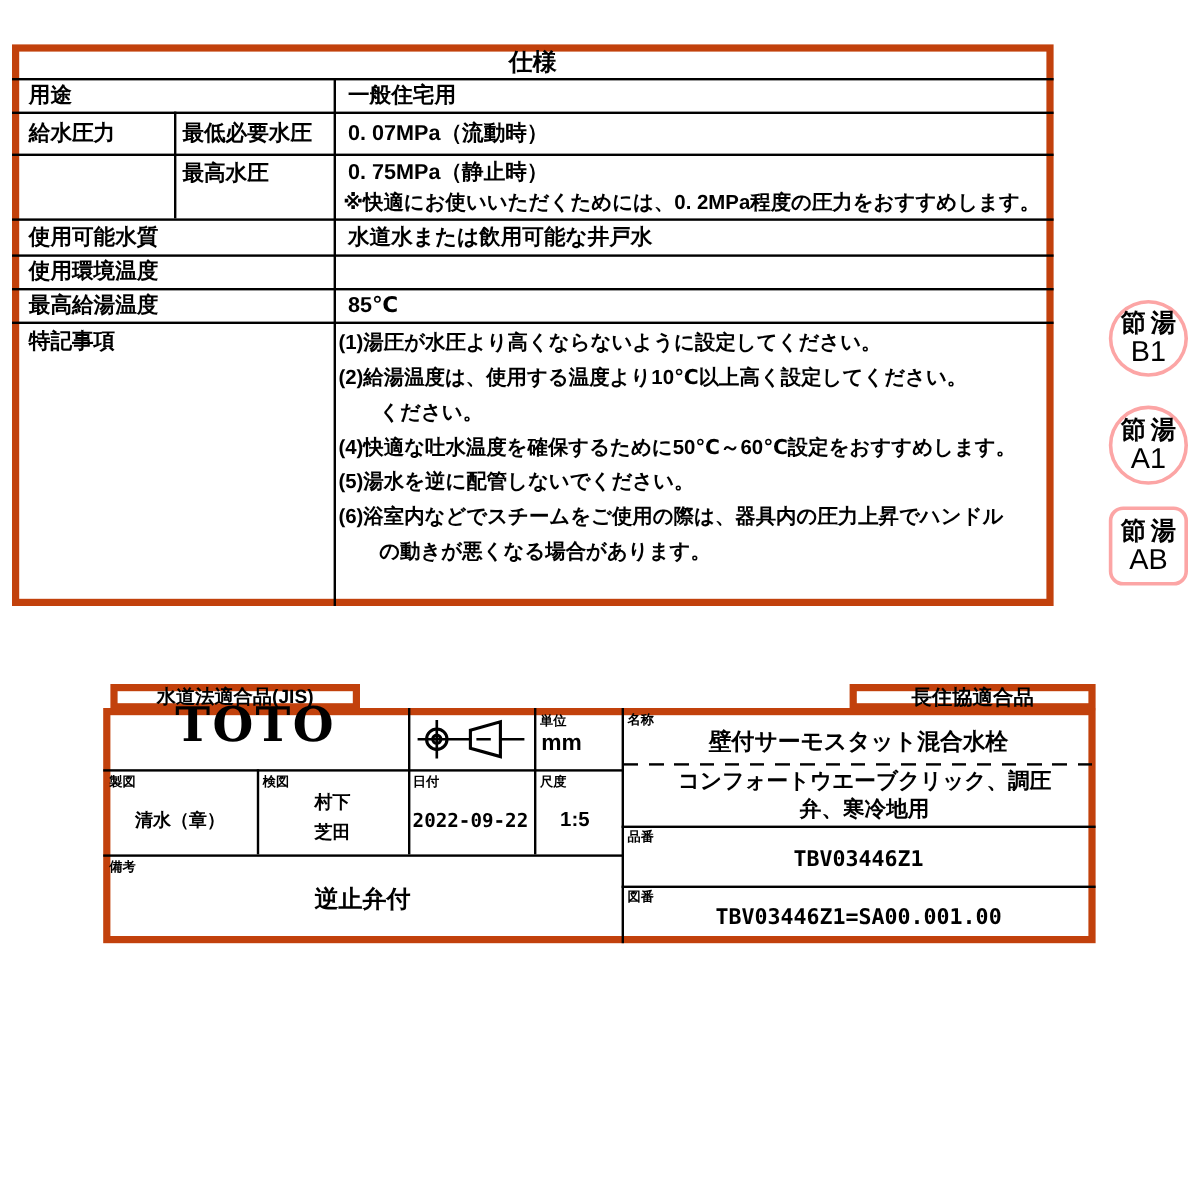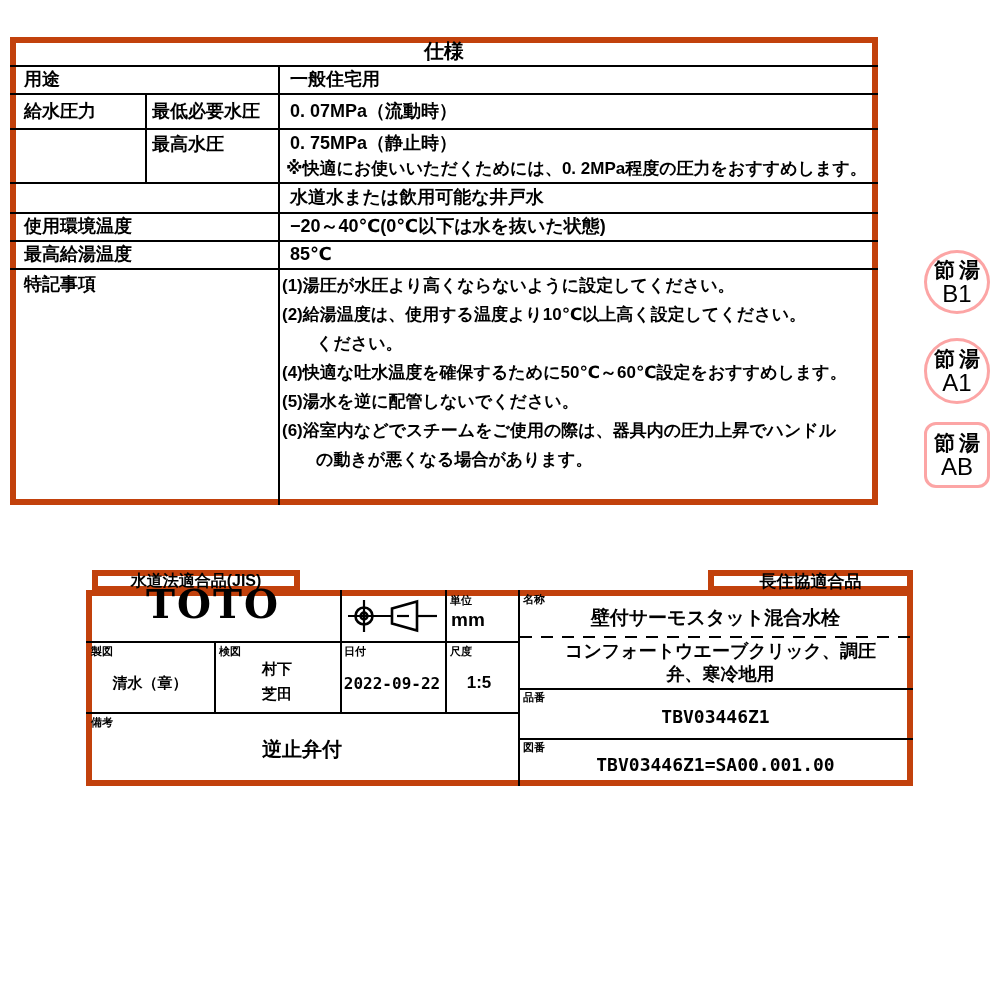--- a/index.html
+++ b/index.html
@@ -53,24 +53,24 @@
   <div class="cell b fs18" style="left:290px;top:66px;width:580px;height:26px;">一般住宅用</div>
 
   <div class="cell b fs18" style="left:24px;top:95px;width:118px;height:31px;">給水圧力</div>
   <div class="cell b fs18" style="left:152px;top:95px;width:124px;height:31px;">最低必要水圧</div>
   <div class="cell b fs18" style="left:290px;top:95px;width:580px;height:31px;">0. 07MPa（流動時）</div>
 
   <div class="cell b fs18" style="left:152px;top:130px;width:124px;height:27px;">最高水圧</div>
   <div class="cell b fs18" style="left:290px;top:130px;width:580px;height:26px;">0. 75MPa（静止時）</div>
   <div class="cell b fs17" style="left:286px;top:156px;width:590px;height:24px;">※快適にお使いいただくためには、0. 2MPa程度の圧力をおすすめします。</div>
 
+  <div class="cell b fs18" style="left:24px;top:184px;width:248px;height:26px;">使用可能水質</div>
   <div class="cell b fs18" style="left:290px;top:184px;width:580px;height:26px;">水道水または飲用可能な井戸水</div>
 
   <div class="cell b fs18" style="left:24px;top:214px;width:248px;height:24px;">使用環境温度</div>
-  <div class="cell b fs18" style="left:290px;top:214px;width:580px;height:24px;">−20～40℃(0℃以下は水を抜いた状態)</div>
 
   <div class="cell b fs18" style="left:24px;top:242px;width:248px;height:24px;">最高給湯温度</div>
   <div class="cell b fs18" style="left:290px;top:242px;width:580px;height:24px;">85℃</div>
 
   <div class="cell b fs18" style="left:24px;top:272px;width:248px;height:26px;align-items:flex-start;">特記事項</div>
   <div class="abs" style="left:282px;top:271px;width:592px;">
     <div class="noteline">(1)湯圧が水圧より高くならないように設定してください。</div>
     <div class="noteline">(2)給湯温度は、使用する温度より10℃以上高く設定してください。</div>
     <div class="noteline">　　ください。</div>
     <div class="noteline">(4)快適な吐水温度を確保するために50℃～60℃設定をおすすめします。</div>

